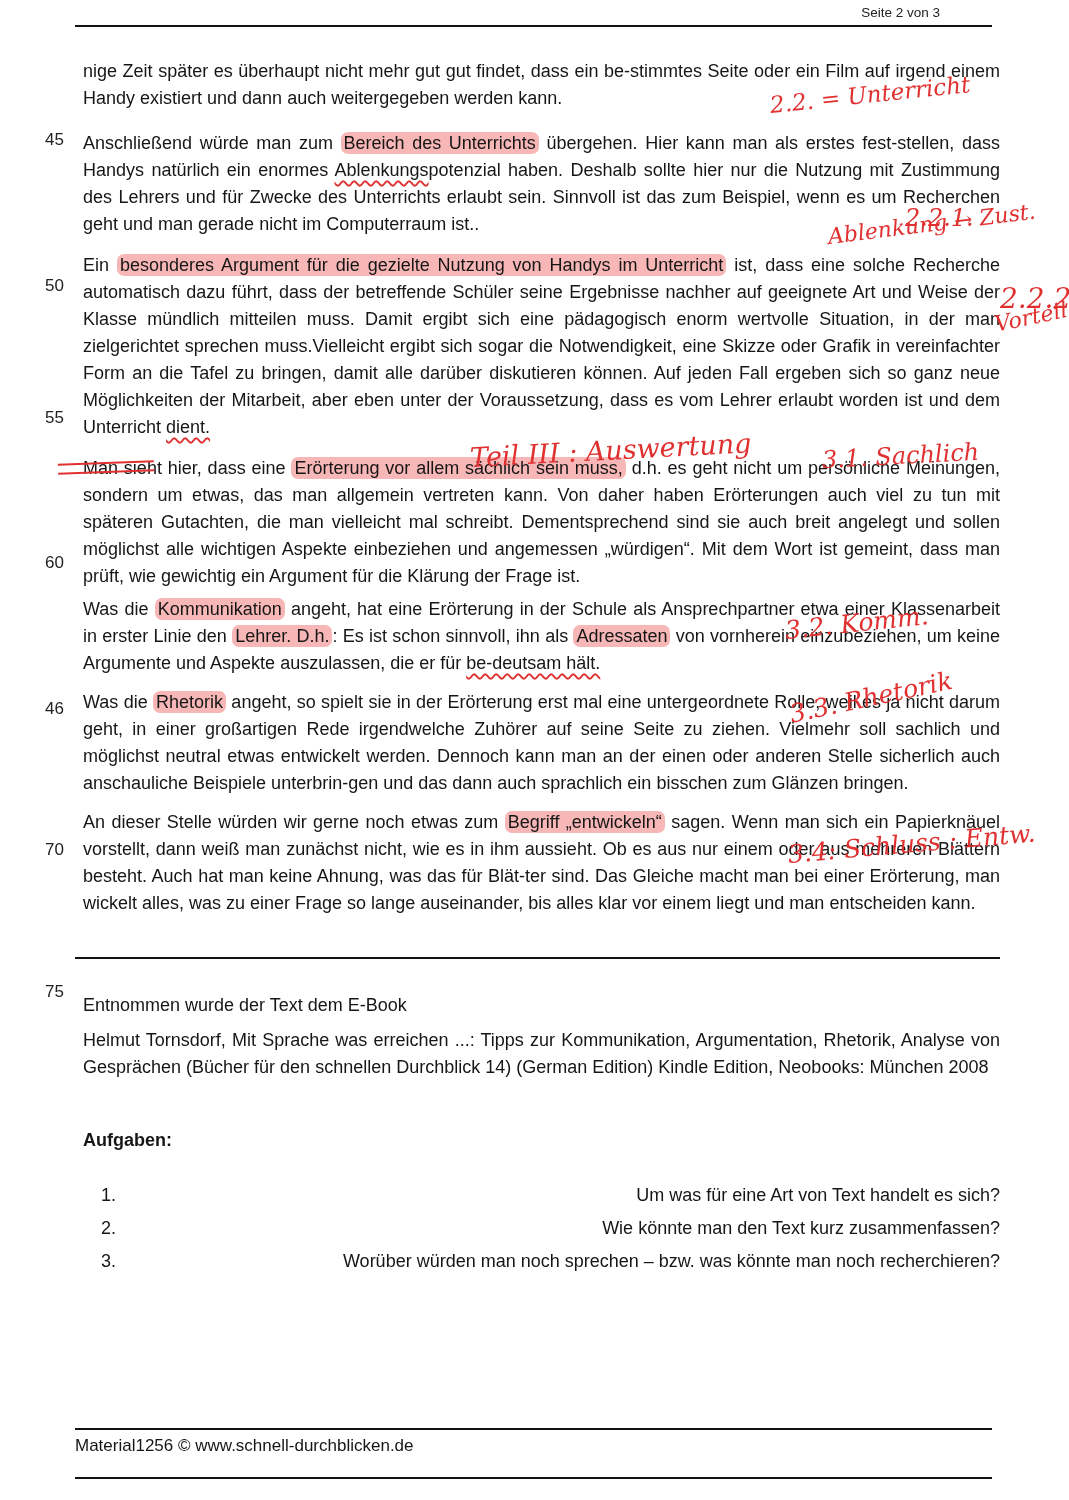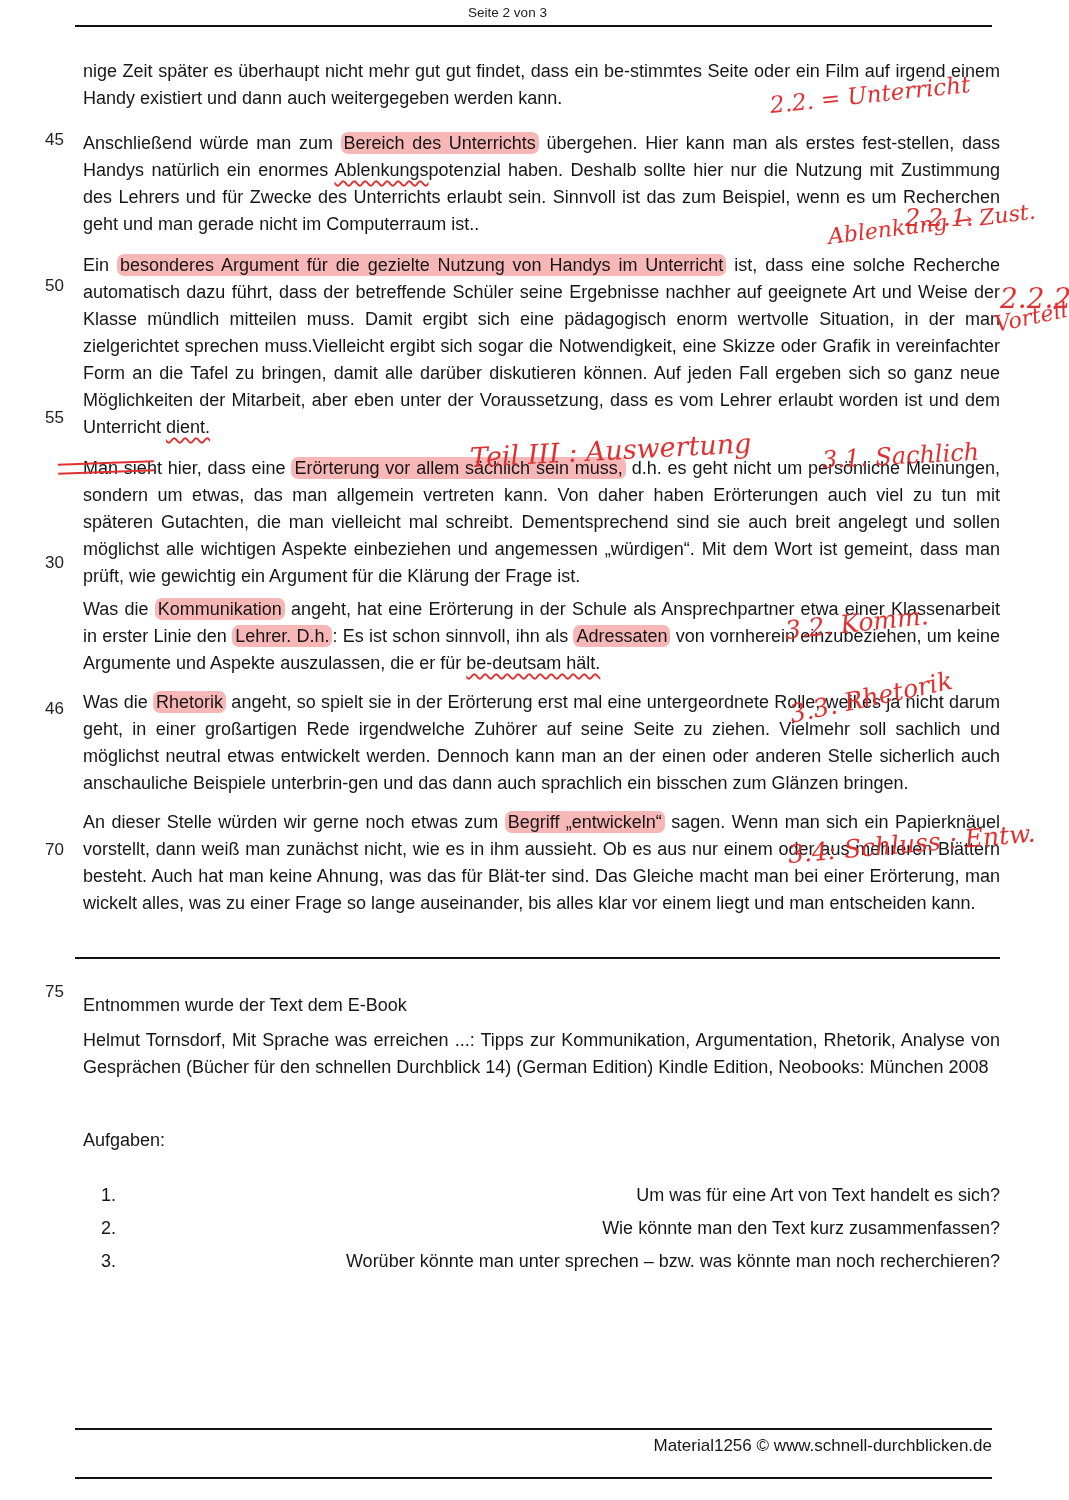--- a/index.html
+++ b/index.html
@@ -11,21 +11,21 @@
     background: #ffffff;
     font-family: "Liberation Sans", sans-serif;
     color: #161616;
     overflow: hidden;
   }
   .header-text {
     position: absolute;
     top: 5px;
     left: 75px;
     width: 865px;
-    text-align: center;
+    text-align: right;
     font-size: 13.5px;
     color: #222;
   }
   .rule {
     position: absolute;
     left: 75px;
     width: 917px;
     height: 2px;
     background: #121212;
   }
@@ -80,40 +80,40 @@
   }
   .midrule {
     height: 2px;
     background: #121212;
     margin: 40px 0 33px -8px;
     width: 925px;
   }
   .source-intro { margin-bottom: 8px !important; }
   .source-cite { margin-bottom: 0 !important; }
   .tasks-heading {
-    font-weight: normal;
+    font-weight: bold;
     margin-top: 46px !important;
     margin-bottom: 26px !important;
   }
   ol.tasks {
     margin: 0;
     padding-left: 38px;
     text-align: right;
   }
   ol.tasks li {
     margin-bottom: 3px;
     line-height: 30px;
     padding-left: 6px;
   }
   .footer-text {
     position: absolute;
     top: 1436px;
     left: 75px;
     width: 917px;
-    text-align: right;
+    text-align: left;
     font-size: 17px;
     color: #161616;
   }
   .red-scribble {
     position: absolute;
     left: 58px;
     top: 462px;
     width: 96px;
     height: 7px;
     border-top: 2px solid #e03030;
@@ -125,21 +125,21 @@
 <body>
 
 <div class="page">
 
   <div class="header-text">Seite 2 von 3</div>
   <div class="rule header-rule"></div>
 
   <span class="lnum" style="top:130px">45</span>
   <span class="lnum" style="top:276px">50</span>
   <span class="lnum" style="top:408px">55</span>
-  <span class="lnum" style="top:553px">30</span>
+  <span class="lnum" style="top:553px">60</span>
   <span class="lnum" style="top:699px">46</span>
   <span class="lnum" style="top:840px">70</span>
   <span class="lnum" style="top:982px">75</span>
 
   <div class="content">
     <p class="p1"><span>nige Zeit später es überhaupt nicht mehr gut gut findet, dass ein be-stimmtes Seite oder ein Film auf irgend einem Handy existiert und dann auch weitergegeben werden kann.</span></p>
     <p class="p2"><span>Anschließend würde man zum </span><span class="hl">Bereich des Unterrichts</span><span> übergehen. Hier kann man als erstes fest-stellen, dass Handys natürlich ein enormes </span><span class="redu">Ablenkungs</span><span>potenzial haben. Deshalb sollte hier nur die Nutzung mit Zustimmung des Lehrers und für Zwecke des Unterrichts erlaubt sein. Sinnvoll ist das zum Beispiel, wenn es um Recherchen geht und man gerade nicht im Computerraum ist..</span></p>
     <p class="p3"><span>Ein </span><span class="hl">besonderes Argument für die gezielte Nutzung von Handys im Unterricht</span><span> ist, dass eine solche Recherche automatisch dazu führt, dass der betreffende Schüler seine Ergebnisse nachher auf geeignete Art und Weise der Klasse mündlich mitteilen muss. Damit ergibt sich eine pädagogisch enorm wertvolle Situation, in der man zielgerichtet sprechen muss.Vielleicht ergibt sich sogar die Notwendigkeit, eine Skizze oder Grafik in vereinfachter Form an die Tafel zu bringen, damit alle darüber diskutieren können. Auf jeden Fall ergeben sich so ganz neue Möglichkeiten der Mitarbeit, aber eben unter der Voraussetzung, dass es vom Lehrer erlaubt worden ist und dem Unterricht </span><span class="redu">dient.</span></p>
     <p class="p4"><span>Man sieht hier, dass eine </span><span class="hl">Erörterung vor allem sächlich sein muss,</span><span> d.h. es geht nicht um persönliche Meinungen, sondern um etwas, das man allgemein vertreten kann. Von daher haben Erörterungen auch viel zu tun mit späteren Gutachten, die man vielleicht mal schreibt. Dementsprechend sind sie auch breit angelegt und sollen möglichst alle wichtigen Aspekte einbeziehen und angemessen „würdigen“. Mit dem Wort ist gemeint, dass man prüft, wie gewichtig ein Argument für die Klärung der Frage ist.</span></p>
     <p class="p5"><span>Was die </span><span class="hl">Kommunikation</span><span> angeht, hat eine Erörterung in der Schule als Ansprechpartner etwa einer Klassenarbeit in erster Linie den </span><span class="hl">Lehrer. D.h.</span><span>: Es ist schon sinnvoll, ihn als </span><span class="hl">Adressaten</span><span> von vornherein einzubeziehen, um keine Argumente und Aspekte auszulassen, die er für </span><span class="redu">be-deutsam hält.</span></p>
@@ -148,21 +148,21 @@
 
     <div class="midrule"></div>
 
     <p class="source-intro">Entnommen wurde der Text dem E-Book</p>
     <p class="source-cite">Helmut Tornsdorf, Mit Sprache was erreichen ...: Tipps zur Kommunikation, Argumentation, Rhetorik, Analyse von Gesprächen (Bücher für den schnellen Durchblick 14) (German Edition) Kindle Edition, Neobooks: München 2008</p>
 
     <p class="tasks-heading">Aufgaben:</p>
     <ol class="tasks">
         <li>Um was für eine Art von Text handelt es sich?</li>
         <li>Wie könnte man den Text kurz zusammenfassen?</li>
-        <li>Worüber könnte man unter sprechen – bzw. was könnte man noch recherchieren?</li>
+        <li>Worüber würden man noch sprechen – bzw. was könnte man noch recherchieren?</li>
       </ol>
   </div>
 
   <span class="hand" style="left:770px; top:92px;  font-size:23px; transform:rotate(-6deg);">2.2. = Unterricht</span>
   <span class="hand" style="left:905px; top:204px; font-size:24px;">2.2.1.</span>
   <span class="hand" style="left:828px; top:224px; font-size:22px; transform:rotate(-7deg);">Ablenkung → Zust.</span>
   <span class="hand" style="left:1000px;top:282px; font-size:28px;">2.2.2.</span>
   <span class="hand" style="left:995px; top:312px; font-size:22px; transform:rotate(-12deg);">Vorteil</span>
   <span class="hand" style="left:470px; top:442px; font-size:27px; transform:rotate(-3deg);">Teil III : Auswertung</span>
   <span class="hand" style="left:822px; top:446px; font-size:24px; transform:rotate(-3deg);">3.1. Sachlich</span>

